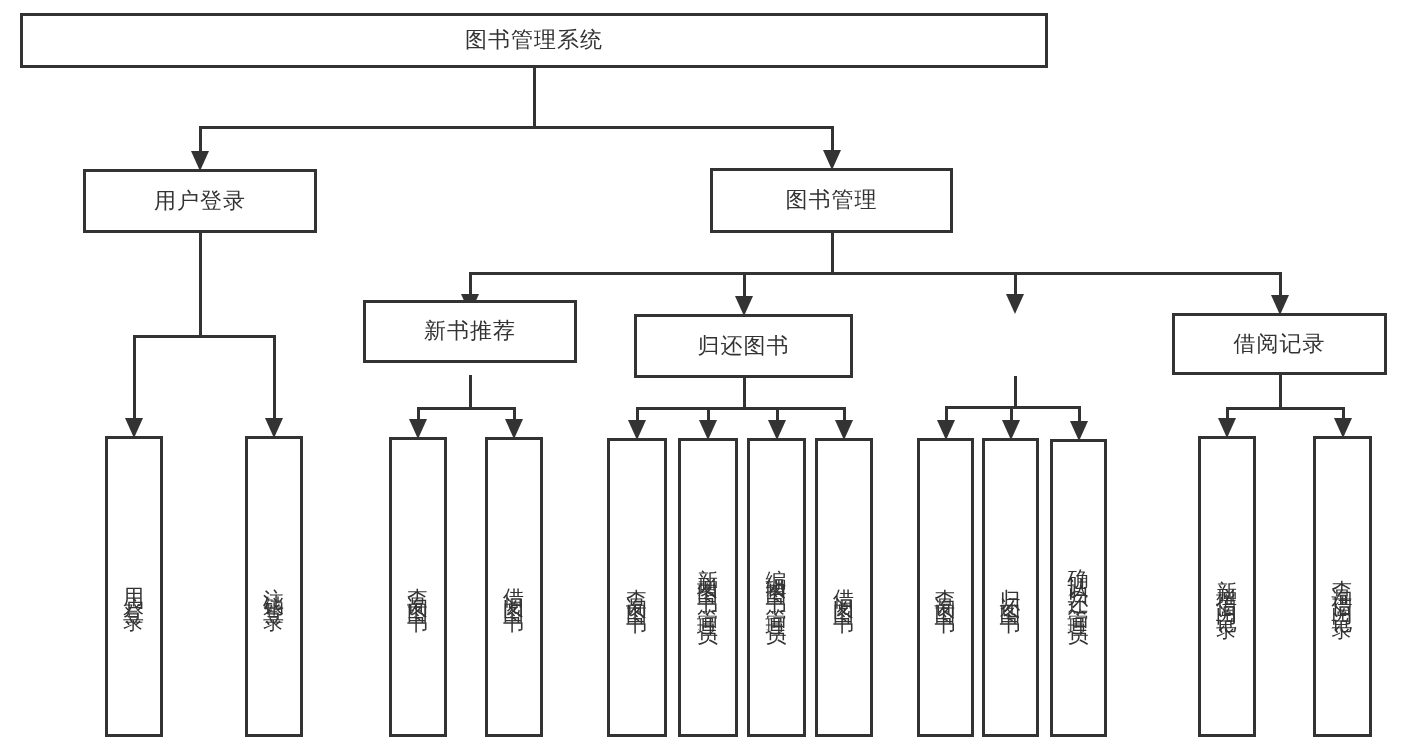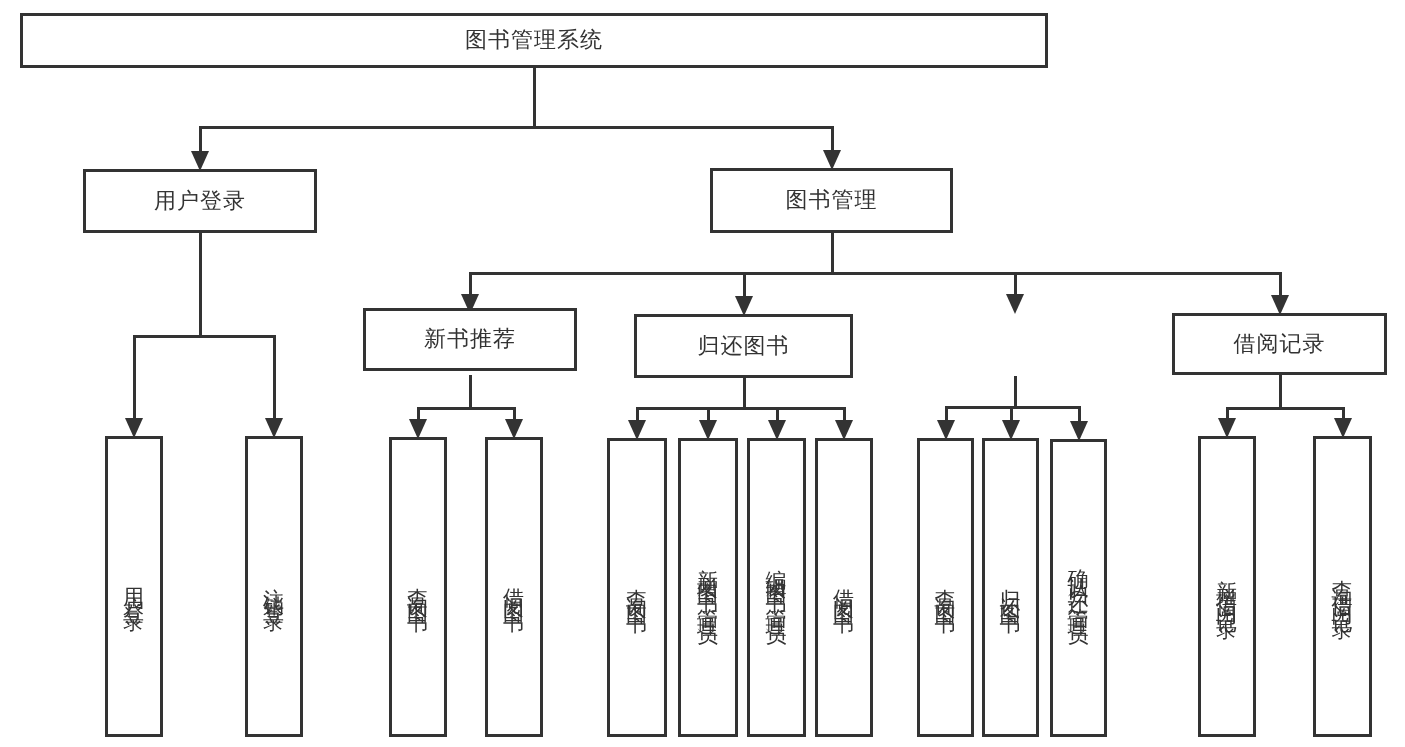--- a/index.html
+++ b/index.html
@@ -62,21 +62,21 @@
     white-space:nowrap;
   }
 </style>
 </head>
 <body>
 
 <div id="diagram">
 <div class="node h" style="left: 20px; top: 13px; width: 1028px; height: 55px;">图书管理系统</div>
     <div class="node h" style="left: 83px; top: 169px; width: 234px; height: 64px;">用户登录</div>
     <div class="node h" style="left: 710px; top: 168px; width: 243px; height: 65px;">图书管理</div>
-    <div class="node h" style="left: 363px; top: 308px; width: 214px; height: 63px;">新书推荐</div>
+    <div class="node h" style="left: 363px; top: 300px; width: 214px; height: 63px;">新书推荐</div>
     <div class="node h" style="left: 634px; top: 314px; width: 219px; height: 64px;">归还图书</div>
     <div class="node h" style="left: 1172px; top: 313px; width: 215px; height: 62px;">借阅记录</div>
     <div class="node v" style="left: 105px; top: 436px; width: 58px; height: 301px;">用户登录</div>
     <div class="node v" style="left: 245px; top: 436px; width: 58px; height: 301px;">注销登录</div>
     <div class="node v" style="left: 389px; top: 437px; width: 58px; height: 300px;">查询图书</div>
     <div class="node v" style="left: 485px; top: 437px; width: 58px; height: 300px;">借阅图书</div>
     <div class="node v" style="left: 607px; top: 438px; width: 60px; height: 299px;">查询图书</div>
     <div class="node v" style="left: 678px; top: 438px; width: 60px; height: 299px;">新增图书（管理员）</div>
     <div class="node v" style="left: 747px; top: 438px; width: 59px; height: 299px;">编辑图书（管理员）</div>
     <div class="node v" style="left: 815px; top: 438px; width: 58px; height: 299px;">借阅图书</div>

